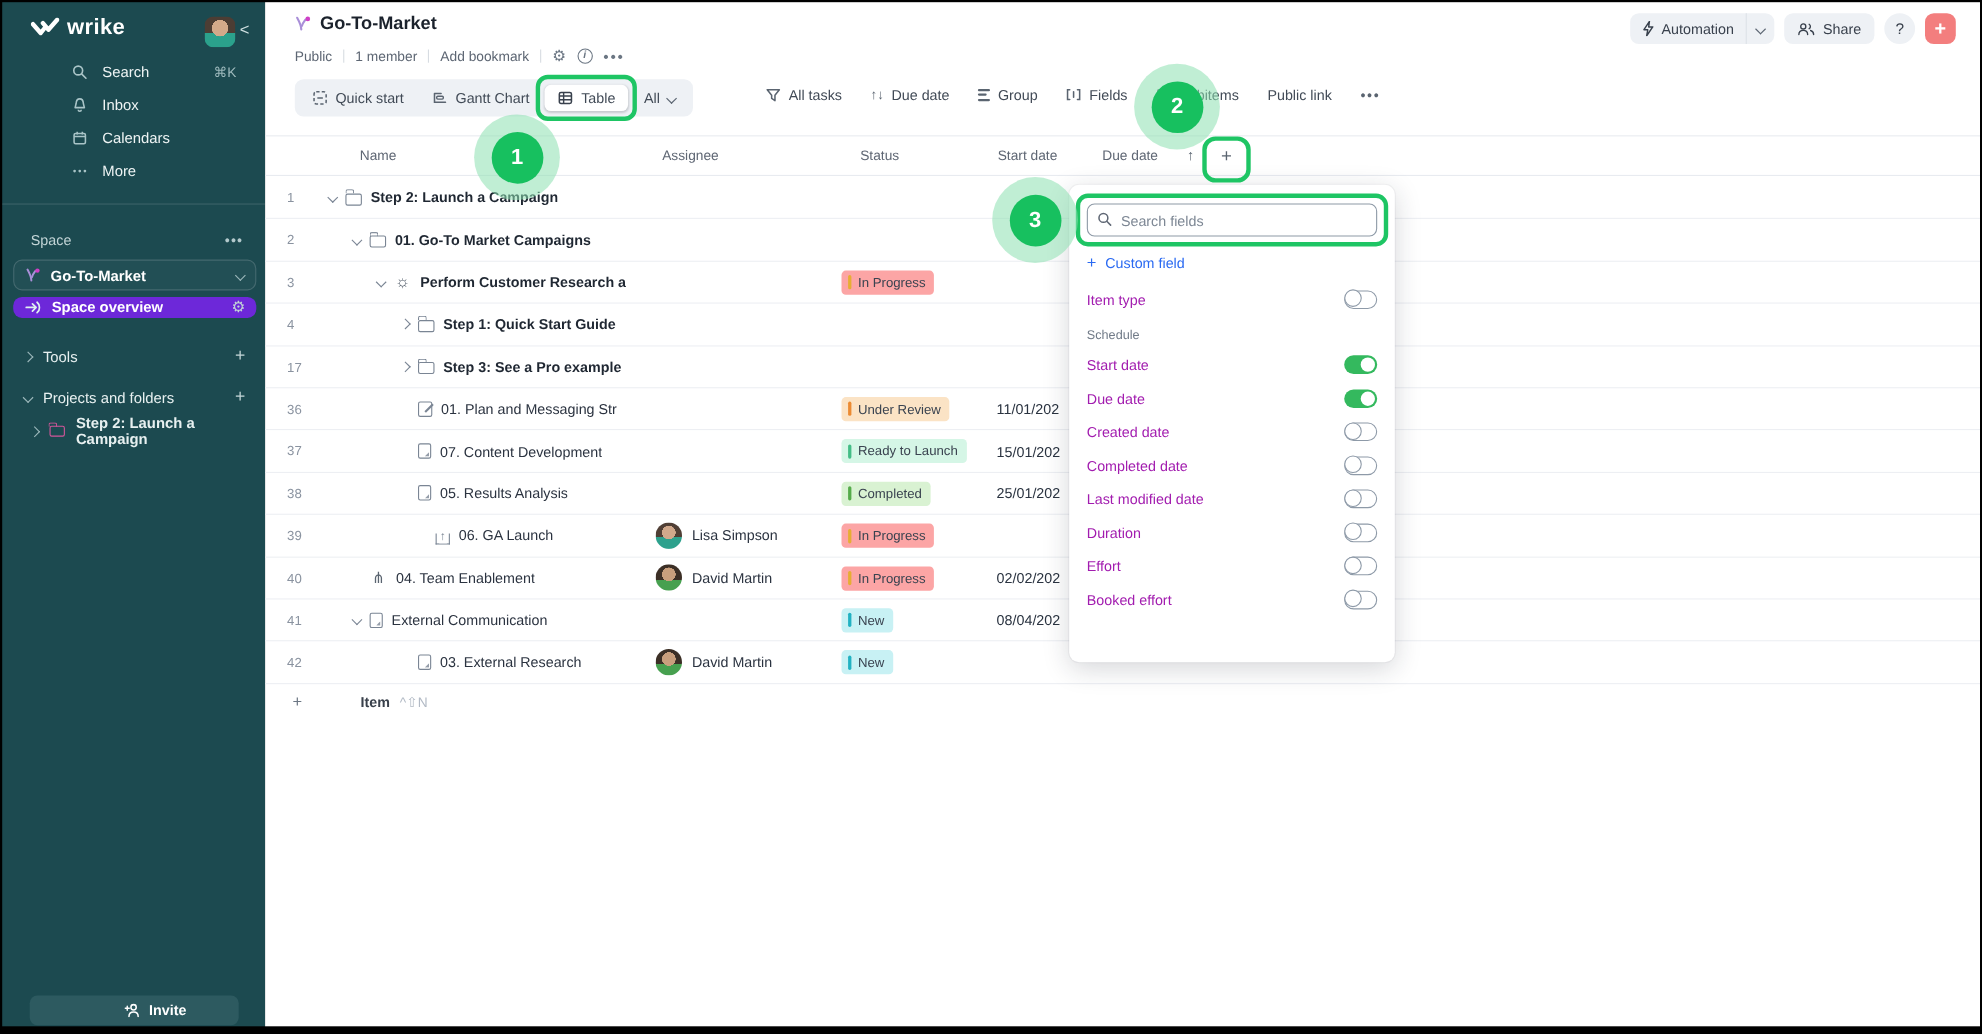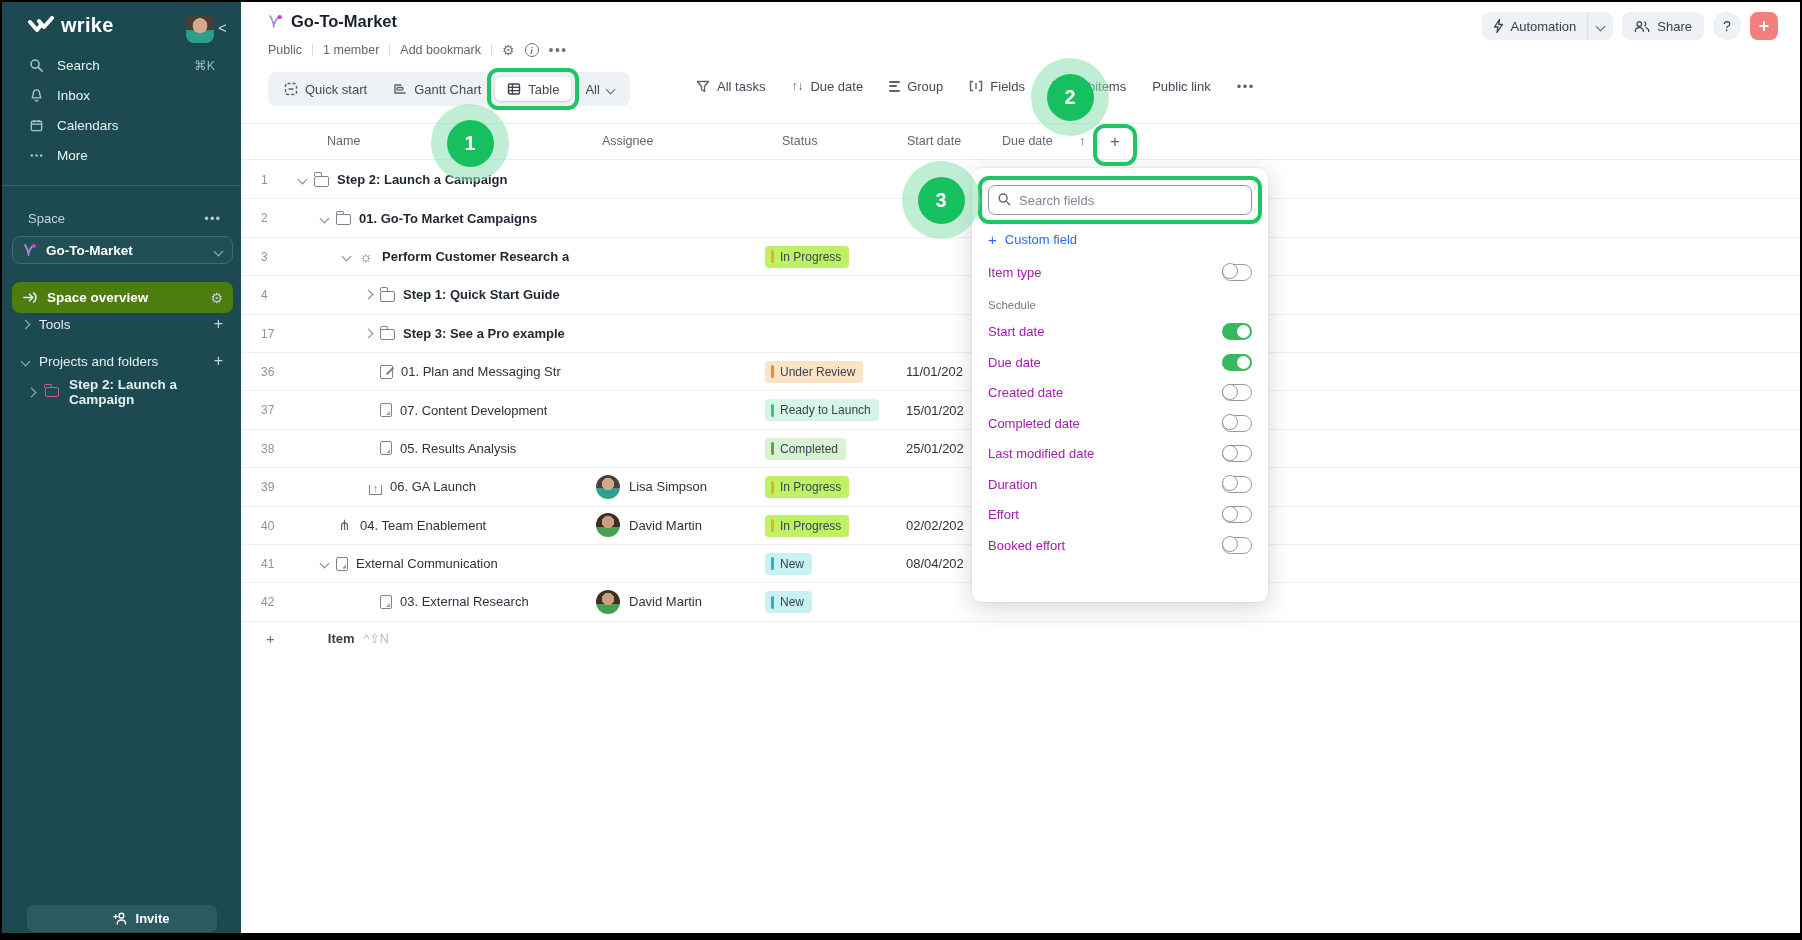--- a/index.html
+++ b/index.html
@@ -7,33 +7,33 @@
   #app{position:relative;width:1802px;height:940px;background:#000;overflow:hidden;}
 
   
   #sidebar{position:absolute;left:2px;top:2px;width:239px;height:931px;background:#1c4a50;color:#e9f2f2;}
   .sb-top{position:absolute;left:0;top:0;width:100%;height:50px;}
   .sb-logo{position:absolute;left:26px;top:12px;display:flex;align-items:center;gap:7px;}
   .sb-logo-text{font-size:20px;font-weight:700;color:#fff;letter-spacing:.3px;}
   .sb-avatar{position:absolute;left:184px;top:13px;width:28px;height:28px;border-radius:8px;
     background:radial-gradient(circle at 50% 38%,#d2a98a 0 33%,rgba(0,0,0,0) 34%),linear-gradient(180deg,#4c3d34 0 55%,#2ba18c 55%);}
   .sb-collapse{position:absolute;left:216px;top:17px;font-size:15px;color:#cfdfe0;cursor:pointer;}
-  .sb-nav{position:absolute;left:0;top:48px;width:100%;}
+  .sb-nav{position:absolute;left:0;top:48px;width:100%;padding-left:36px;}
   .sb-item{display:flex;align-items:center;height:30px;padding:0 26px;gap:13px;font-size:13.5px;color:#eef4f4;cursor:pointer;}
   .sb-item .sic{width:16px;display:flex;justify-content:center;color:#a9c4c7;}
   .sb-item .kbd{margin-left:auto;color:#9db9bc;font-size:12.5px;}
   .sb-div{position:absolute;left:0;top:183px;width:100%;height:1px;background:rgba(255,255,255,.14);}
   .sb-sec{position:absolute;left:26px;top:209px;right:20px;display:flex;align-items:center;font-size:13px;color:#c3d5d7;}
   .sb-sec .dots{margin-left:auto;color:#b3c9cc;letter-spacing:1px;}
   .sb-pill{position:absolute;left:10px;top:234px;width:221px;height:28px;border:1px solid #44696f;border-radius:8px;
     background:#224f55;display:flex;align-items:center;gap:9px;padding:0 10px;cursor:pointer;}
   .sb-pill .lbl{font-size:13.5px;font-weight:700;color:#fff;}
   .sb-pill .cv{margin-left:auto;color:#b8cdd0;}
-  .sb-overview{position:absolute;left:10px;top:268px;width:221px;height:31px;border-radius:8px;background:#4d7c0f;
-    display:flex;align-items:center;gap:10px;padding:0 10px;cursor:pointer;margin-top:12px;}
+  .sb-overview{position:absolute;left:10px;top:268px;width:221px;height:19px;border-radius:8px;background:#6d28d9;
+    display:flex;align-items:center;gap:10px;padding:0 10px;cursor:pointer;}
   .sb-overview .lbl{font-size:13.5px;font-weight:700;color:#fff;}
   .sb-overview .gear{margin-left:auto;color:#c2d4d6;font-size:14px;}
   .sb-row{position:absolute;left:10px;width:221px;height:30px;display:flex;align-items:center;gap:10px;padding:0 10px;cursor:pointer;}
   .sb-row .lbl{font-size:13.5px;color:#e7f0f0;}
   .sb-row .plus{margin-left:auto;color:#c2d4d6;font-size:16px;}
   .sb-step{font-weight:700;color:#fff;}
   .chev-s{width:7px;height:7px;border-right:1.5px solid #9db9bc;border-bottom:1.5px solid #9db9bc;display:inline-block;flex:0 0 auto;}
   .chev-s.right{transform:rotate(-45deg);}
   .chev-s.down{transform:rotate(45deg);}
   .fold-pink{width:14px;height:10px;border:1.6px solid #d4569a;border-radius:2px;position:relative;flex:0 0 auto;}
@@ -90,21 +90,21 @@
   .chev-t.none{visibility:hidden;}
   .tlabel{font-size:13px;color:#2b3340;white-space:nowrap;overflow:hidden;}
   .trow.bold .tlabel{font-weight:700;color:#1f2732;}
   .tassignee{position:absolute;left:355px;top:0;height:100%;display:flex;align-items:center;gap:9px;font-size:13px;color:#2b3340;}
   .av{width:24px;height:24px;border-radius:50%;flex:0 0 auto;}
   .av-lisa{background:radial-gradient(circle at 50% 38%,#d0a88b 0 32%,rgba(0,0,0,0) 33%),linear-gradient(180deg,#503f35 0 56%,#2da18d 56%);}
   .av-david{background:radial-gradient(circle at 50% 38%,#c99f7d 0 32%,rgba(0,0,0,0) 33%),linear-gradient(180deg,#3c2f26 0 58%,#47a04f 58%);}
   .tstatus{position:absolute;left:524px;top:8px;height:22px;display:inline-flex;align-items:center;border-radius:4px;
     padding:0 8px 0 6px;font-size:12px;color:#3a4350;max-width:118px;overflow:hidden;white-space:nowrap;}
   .tstatus .bar{width:3px;height:13px;border-radius:2px;margin-right:6px;flex:0 0 auto;}
-  .st-yellow{background:#bef264;}.st-yellow .bar{background:#e7ad33;}
+  .st-yellow{background:#fca5a5;}.st-yellow .bar{background:#e7ad33;}
   .st-orange{background:#fbe3c5;}.st-orange .bar{background:#ec8b33;}
   .st-greenlight{background:#d5f6e6;}.st-greenlight .bar{background:#43bd86;}
   .st-green{background:#d9f2d2;}.st-green .bar{background:#55ab4a;}
   .st-cyan{background:#c8f1f4;}.st-cyan .bar{background:#22b2c2;}
   .tstart{position:absolute;left:665px;top:0;height:100%;display:flex;align-items:center;font-size:13px;color:#2a3340;white-space:nowrap;}
 
   
   .ticon{width:16px;height:16px;position:relative;flex:0 0 auto;display:flex;align-items:center;justify-content:center;color:#5a6470;}
   .ic-folder{width:15px;height:11px;border:1.5px solid #7a8594;border-radius:2px;margin-top:3px;}
   .ic-folder::before{content:"";position:absolute;left:-1.5px;top:-4.5px;width:6px;height:3px;border:1.5px solid #7a8594;border-bottom:none;border-radius:2px 2px 0 0;}
@@ -516,21 +516,21 @@
 
     <span class="tstatus st-green" style="display: inline-flex;">
       <i class="bar"></i>
       <span class="stext">Completed</span>
     </span>
     <span class="tstart">25/01/202</span>
   </div>
 
   <div class="trow">
     <span class="tnum">39</span>
-    <span class="tname" style="left: 113px; align-items: center;">
+    <span class="tname" style="left: 140px; align-items: center;">
       <span class="chev-t none"></span>
       <span class="ticon ic-launch"></span>
       <span class="tlabel">06. GA Launch</span>
     </span>
     <span class="tassignee" style="display: flex;">
       <span class="av av-lisa"></span>
       <span class="aname">Lisa Simpson</span>
     </span>
     <span class="tstatus st-yellow" style="display: inline-flex;">
       <i class="bar"></i>

